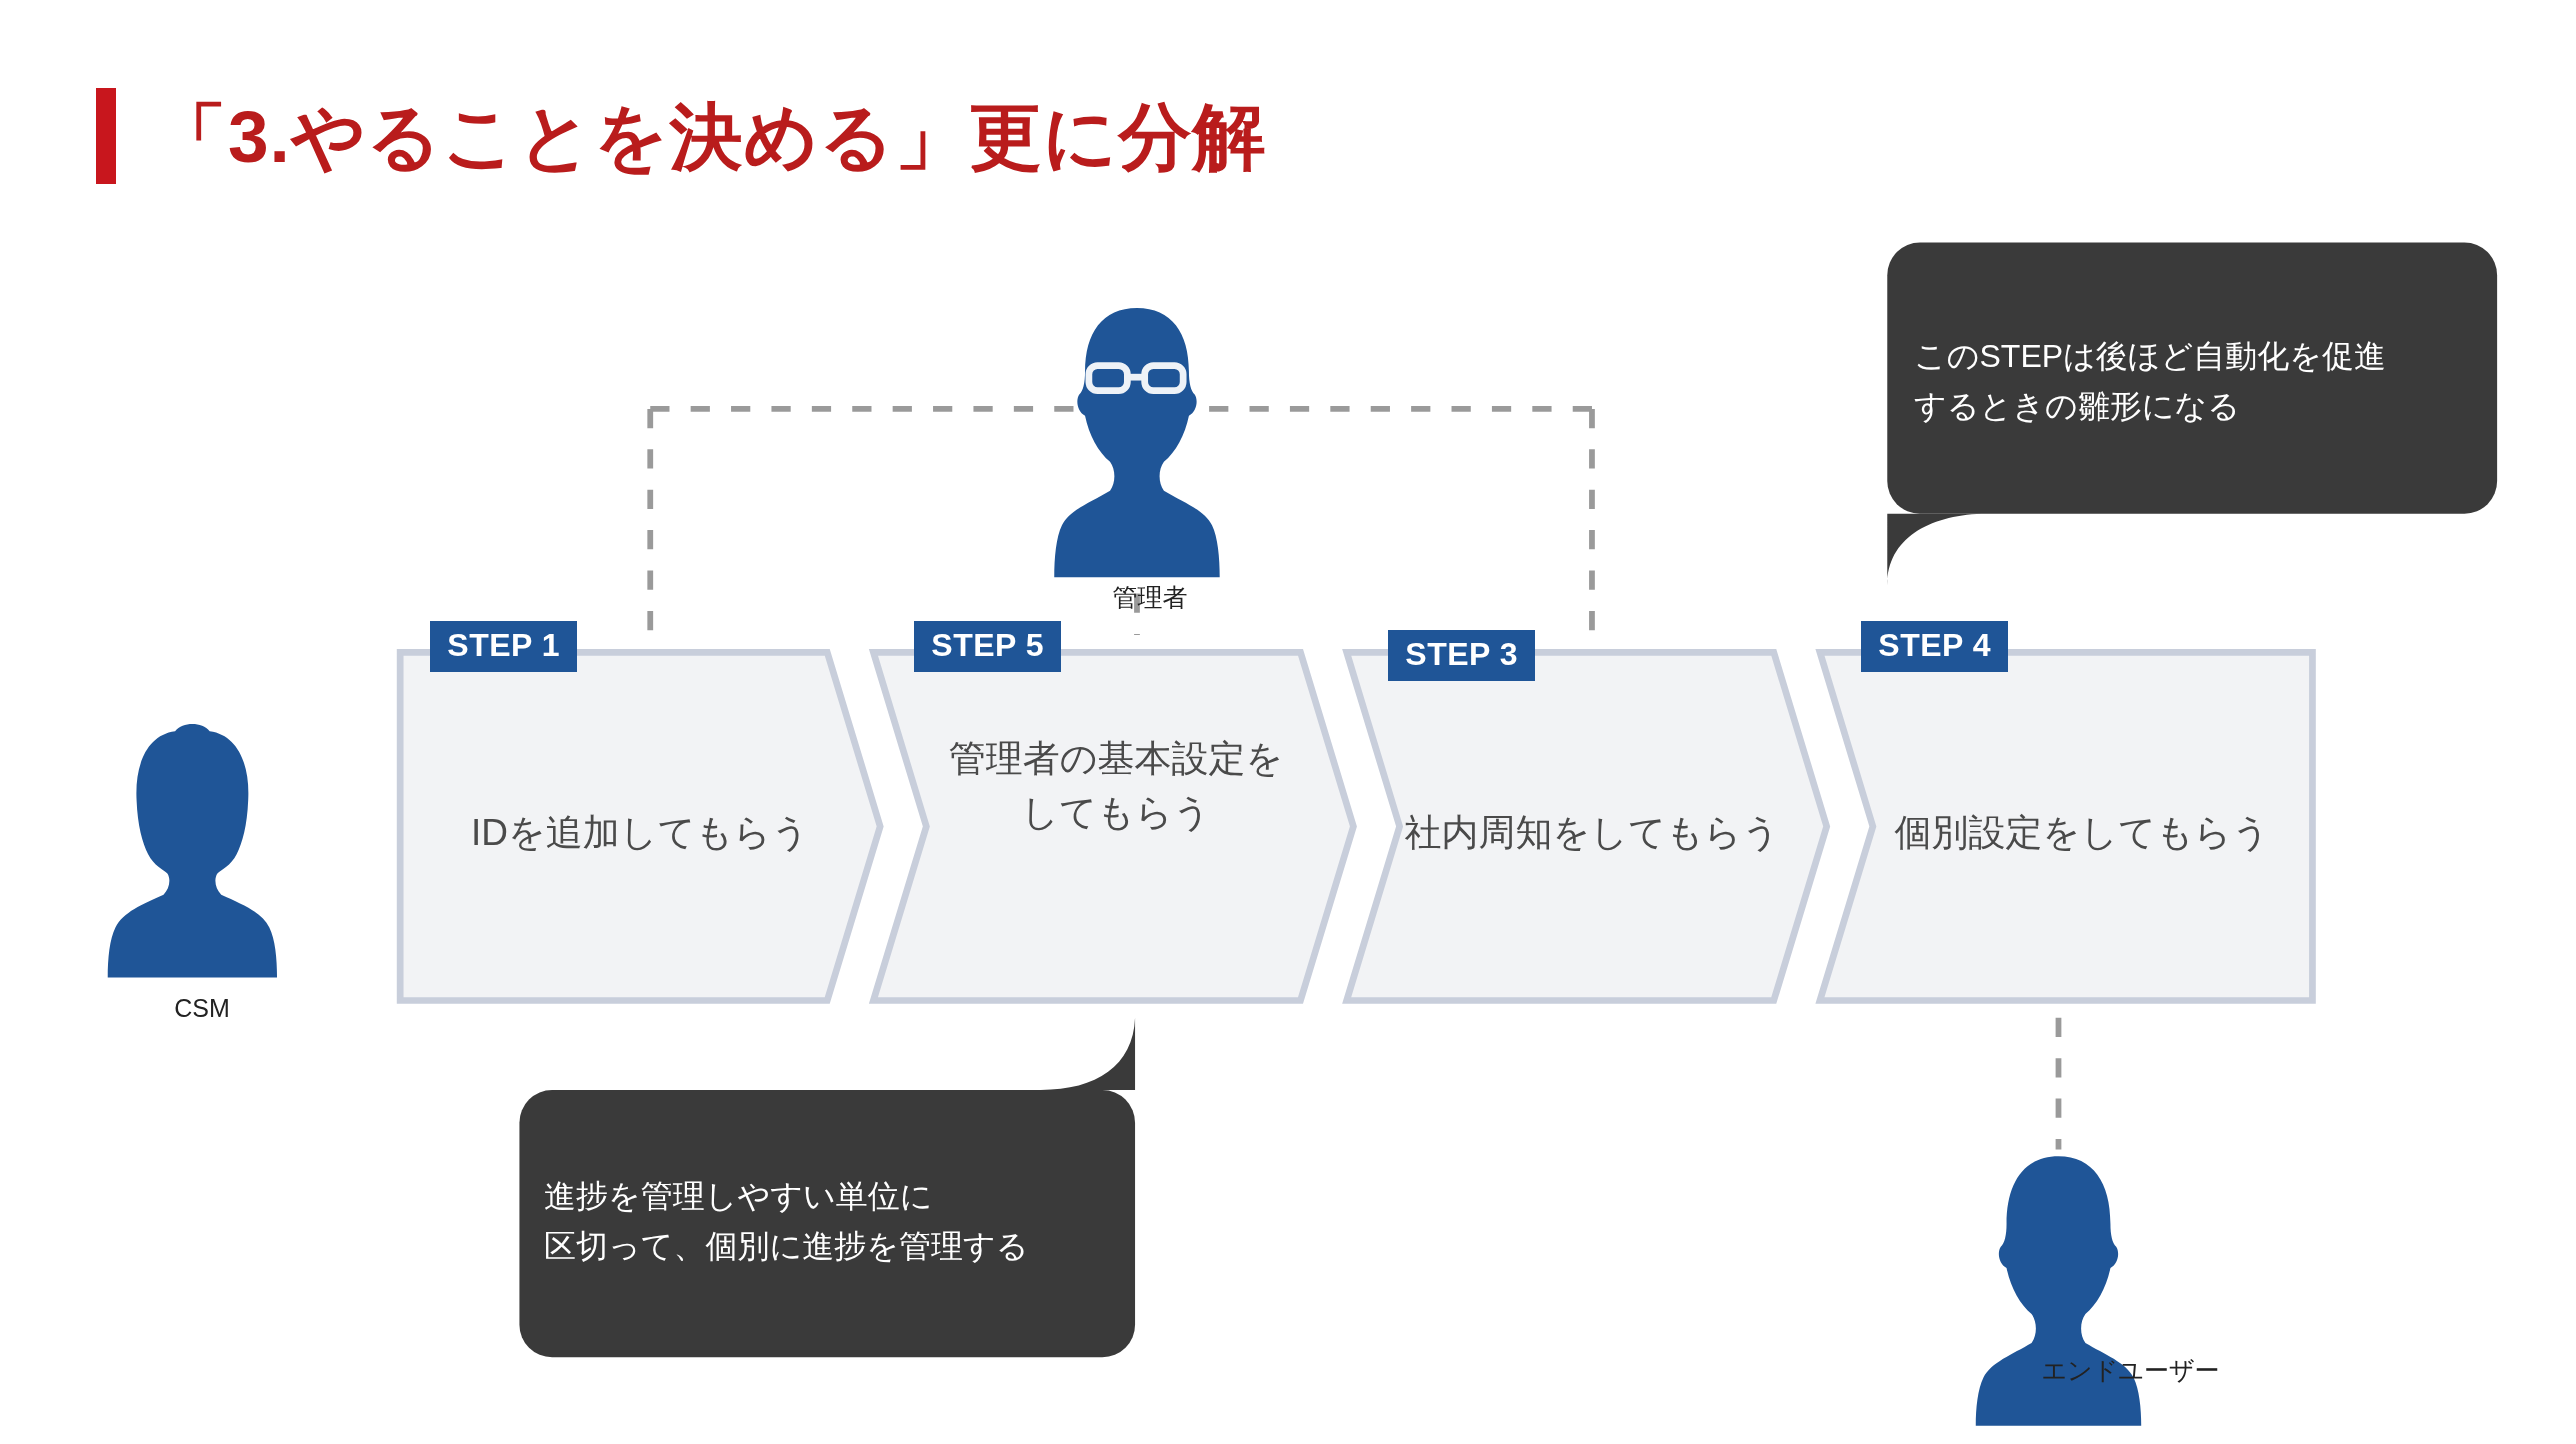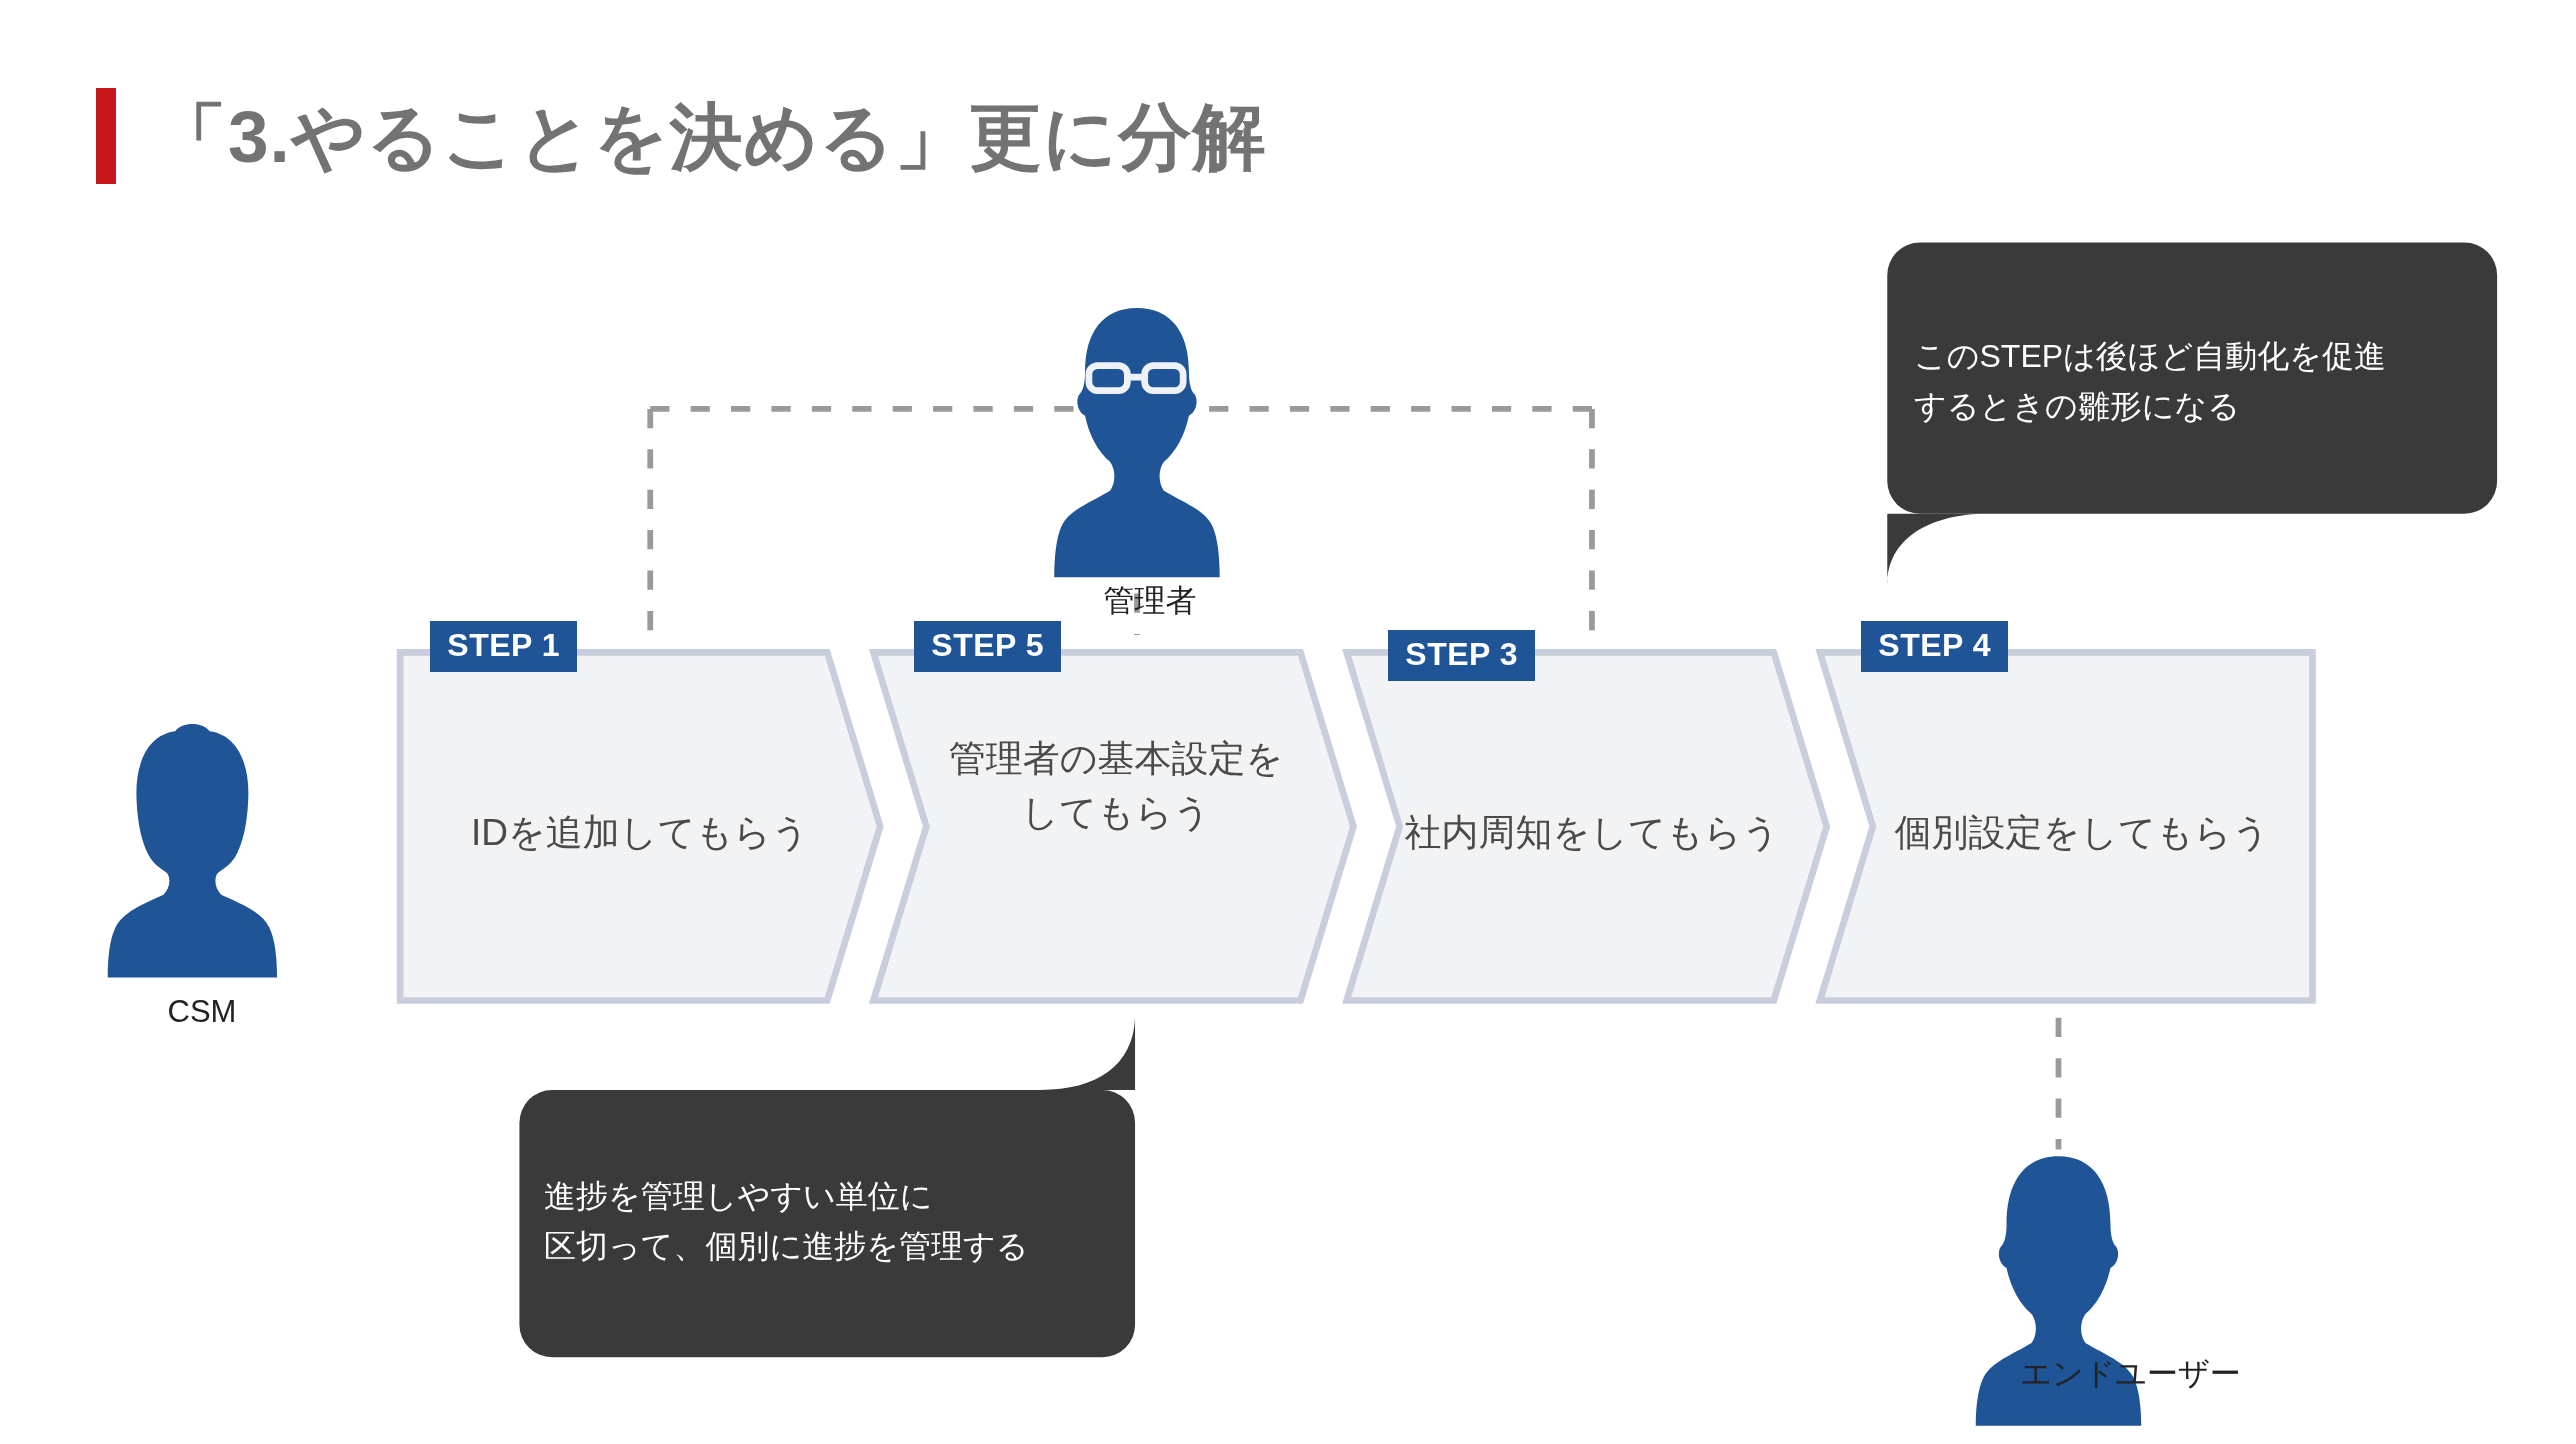--- a/index.html
+++ b/index.html
@@ -27,21 +27,21 @@
   .title-bar {
     width: 20px;
     height: 96px;
     background: #c8161d;
     flex: none;
   }
   .title-text {
     margin-left: 38px;
     font-size: 73px;
     font-weight: bold;
-    color: #737373;
+    color: #b91c1c;
     letter-spacing: 1px;
     white-space: nowrap;
     line-height: 1;
   }
 
   
   .stage {
     position: absolute;
     left: 0;
     top: 0;
@@ -71,21 +71,21 @@
     font-size: 37px;
     color: #4a4a4a;
     text-align: center;
     line-height: 1.45;
     white-space: pre-line;
   }
 
   
   .persona-label {
     position: absolute;
-    font-size: 31px;
+    font-size: 25px;
     color: #222222;
     text-align: center;
     white-space: nowrap;
     line-height: 1;
   }
 
   
   .callout-text {
     position: absolute;
     color: #ffffff;

